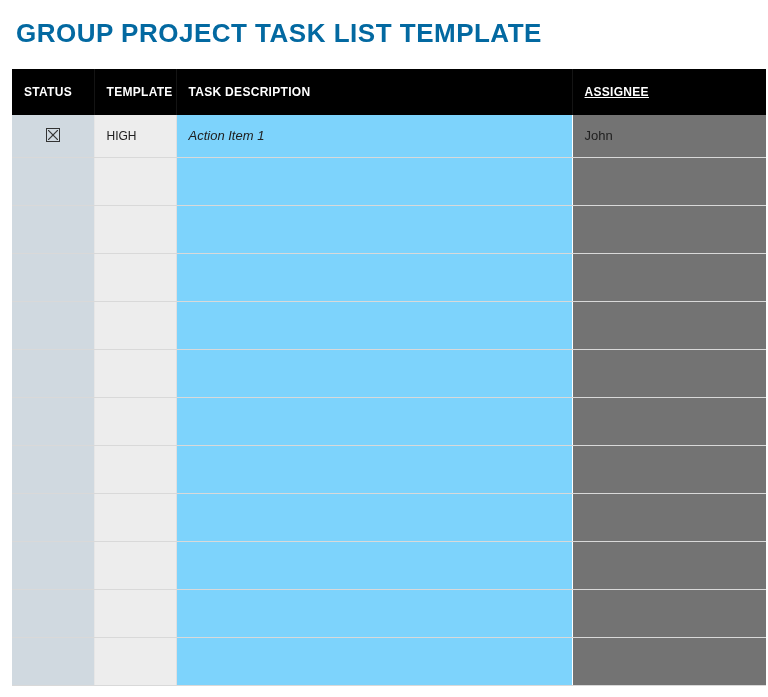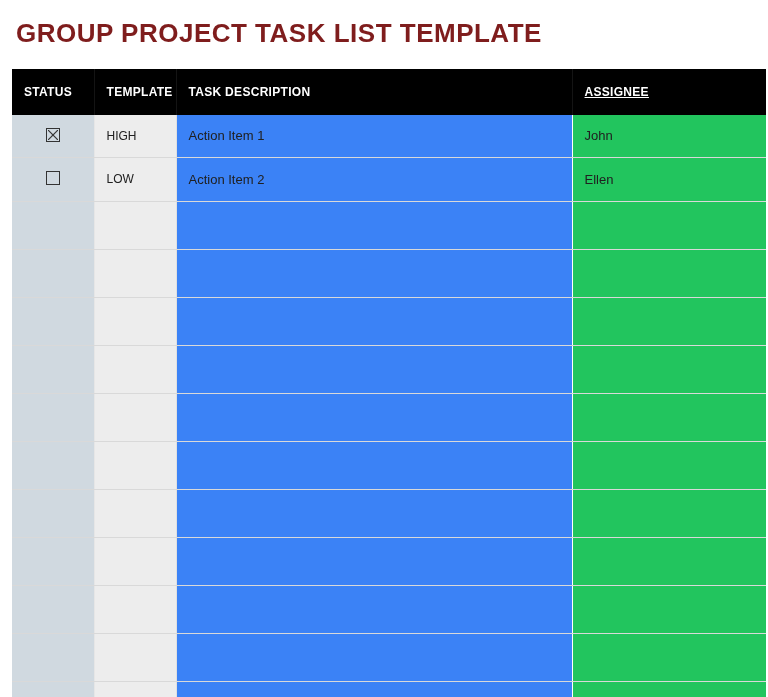--- a/index.html
+++ b/index.html
@@ -8,21 +8,21 @@
       padding: 0;
     }
     body {
       font-family: "Century Gothic", "Segoe UI", Arial, sans-serif;
       background: #ffffff;
       width: 768px;
       height: 697px;
       overflow: hidden;
     }
     .page-title {
-      color: #7f1d1d;
+      color: #0369a1;
       font-size: 26px;
       font-weight: 700;
       letter-spacing: 0.5px;
       padding: 18px 16px 20px 16px;
     }
     .table-wrap {
       padding-left: 12px;
     }
     table {
       border-collapse: collapse;
@@ -55,25 +55,26 @@
       background: #d0d9e0;
       text-align: center;
       border-right: 1px solid #e6e6e6;
     }
     tbody td.priority-c {
       background: #ededed;
       border-right: 1px solid #e0e0e0;
       font-size: 12px;
     }
     tbody td.desc-c {
-      background: #3b82f6;
+      background: #7dd3fc;
       border-right: 1px solid #ffffff;
+      font-style: italic;
     }
     tbody td.assignee-c {
-      background: #22c55e;
+      background: #737373;
       border-left: 1px solid #e6e6e6;
     }
     tbody tr.empty td.desc-c,
     tbody tr.empty td.assignee-c {
       border-bottom: 1px solid #d9d9d9;
     }
     tbody tr.empty td {
       height: 48px;
     }
     .checkbox {
@@ -121,26 +122,20 @@
           <td class="status-c"><span class="checkbox checked">
               <svg viewBox="0 0 10 10">
                 <line x1="0" y1="0" x2="10" y2="10" stroke="#333" stroke-width="1.2"></line>
                 <line x1="10" y1="0" x2="0" y2="10" stroke="#333" stroke-width="1.2"></line>
               </svg>
             </span></td>
           <td class="priority-c">HIGH</td>
           <td class="desc-c">Action Item 1</td>
           <td class="assignee-c">John</td>
         </tr>
-        <tr>
-          <td class="status-c"><span class="checkbox"></span></td>
-          <td class="priority-c">LOW</td>
-          <td class="desc-c">Action Item 2</td>
-          <td class="assignee-c">Ellen</td>
-        </tr>
         <tr class="empty">
           <td class="status-c"></td>
           <td class="priority-c"></td>
           <td class="desc-c"></td>
           <td class="assignee-c"></td>
         </tr>
         <tr class="empty">
           <td class="status-c"></td>
           <td class="priority-c"></td>
           <td class="desc-c"></td>

